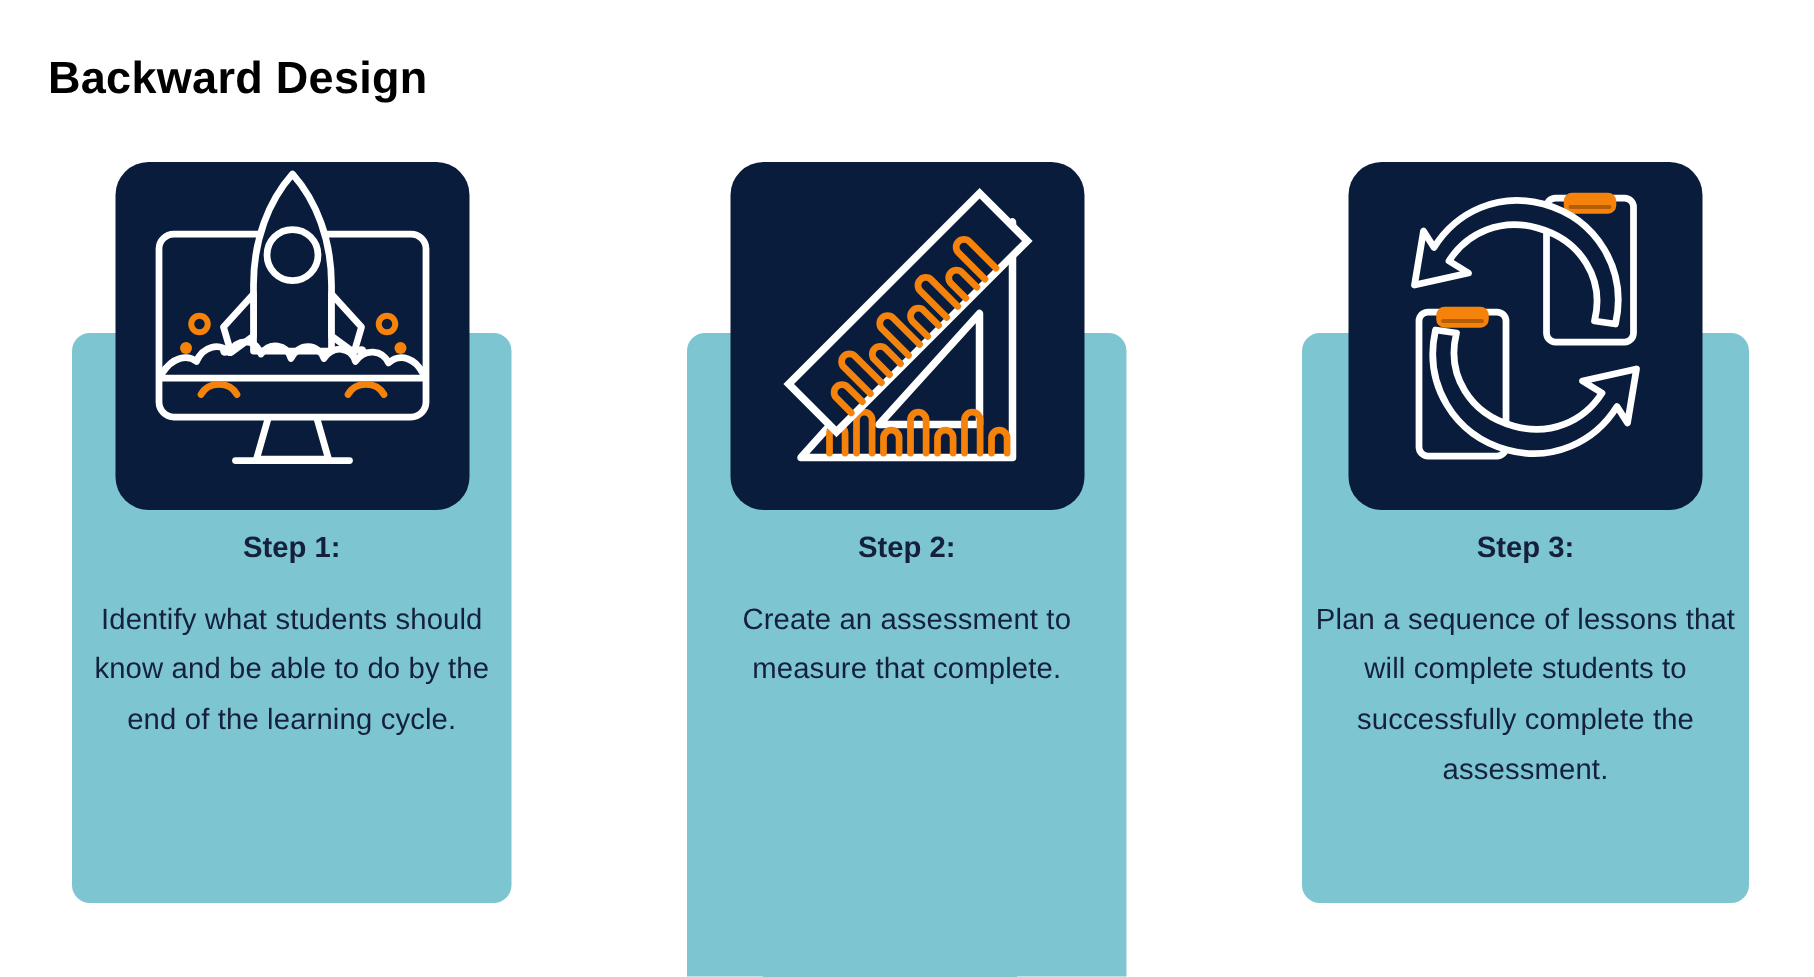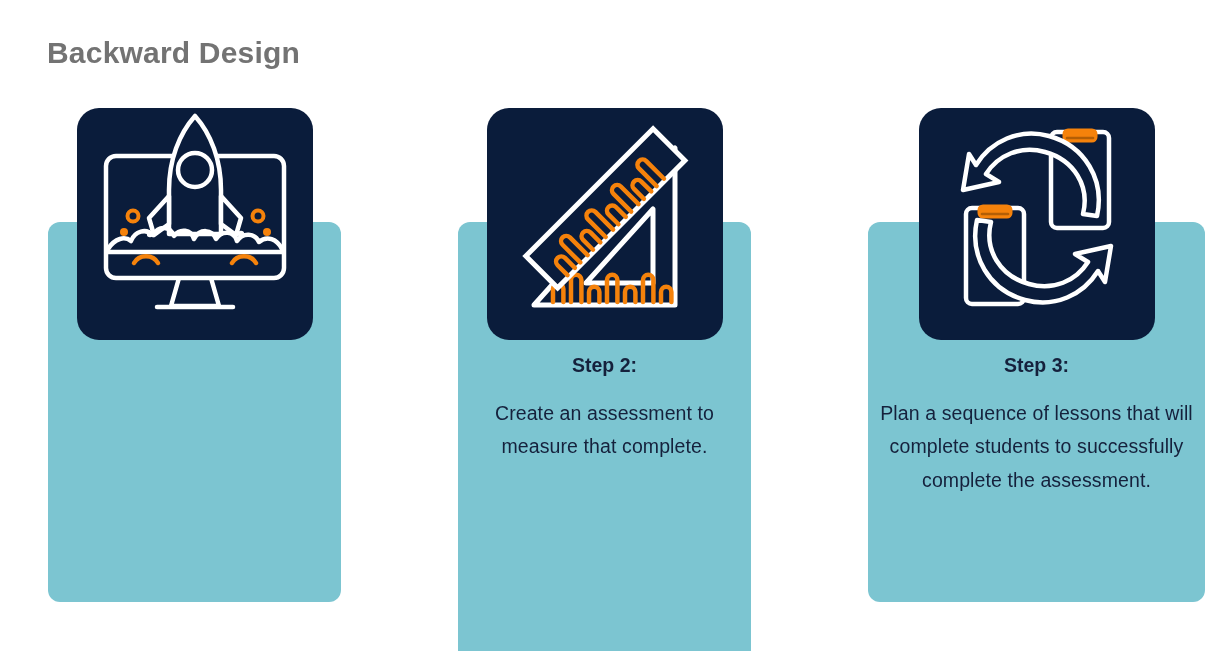--- a/index.html
+++ b/index.html
@@ -11,25 +11,25 @@
     width: 1209px;
     height: 651px;
     background: #ffffff;
     font-family: "Liberation Sans", sans-serif;
     overflow: hidden;
     position: relative;
   }
 
   #page-title {
     position: absolute;
-    left: 47px;
+    left: 32px;
     top: 36px;
     font-size: 30px;
     font-weight: bold;
-    color: #737373;
+    color: #000000;
     letter-spacing: 0.2px;
   }
 
   #cards {
     position: absolute;
     left: 0;
     top: 0;
     width: 1209px;
     height: 651px;
   }
@@ -82,21 +82,21 @@
     font-size: 19.5px;
     font-weight: normal;
     color: #15213c;
     line-height: 33.5px;
     letter-spacing: 0.1px;
   }
 
   
   #card-1 { left: 48px;  top: 108px; width: 293px; height: 494px; }
   #card-2 { left: 458px; top: 108px; width: 293px; height: 618px; }
-  #card-3 { left: 868px; top: 108px; width: 337px; height: 494px; }
+  #card-3 { left: 868px; top: 108px; width: 298px; height: 494px; }
 
   #card-3 .card-text { top: 248px; }
 </style>
 </head>
 <body>
 
 <div id="page-title">Backward Design</div>
 
 <div id="cards">
 
@@ -130,20 +130,24 @@
         <circle cx="73" cy="126" r="3.2" fill="#ffffff"></circle>
         <circle cx="181" cy="108" r="5.5" stroke="#f5820b" stroke-width="4" fill="none"></circle>
         <circle cx="190" cy="124" r="4" fill="#f5820b"></circle>
         <circle cx="164" cy="126" r="3.2" fill="#ffffff"></circle>
 
         <path d="M57 155 C62 146 76 146 81 155" stroke="#f5820b" stroke-width="4.5" fill="none" stroke-linecap="round"></path>
         <path d="M155 155 C160 146 174 146 179 155" stroke="#f5820b" stroke-width="4.5" fill="none" stroke-linecap="round"></path>
       </svg>
     </div>
 
+    <div class="card-text">
+      <div class="step-label">Step 1:</div>
+      <div class="step-desc">Identify what students should know and be able to do by the end of the learning cycle.</div>
+    </div>
   </div>
 
   <div class="card" id="card-2">
     <div class="card-panel"></div>
 
     <div class="icon-tile">
       <svg width="236" height="232" viewBox="0 0 236 232" fill="none" xmlns="http://www.w3.org/2000/svg">
 
         <path d="M188 40 L188 197 L47 197 Z" stroke="#ffffff" stroke-width="5" fill="none" stroke-linejoin="round"></path>
         <path d="M166 101 L166 175 L99 175 Z" stroke="#ffffff" stroke-width="5" fill="none" stroke-linejoin="round"></path>

